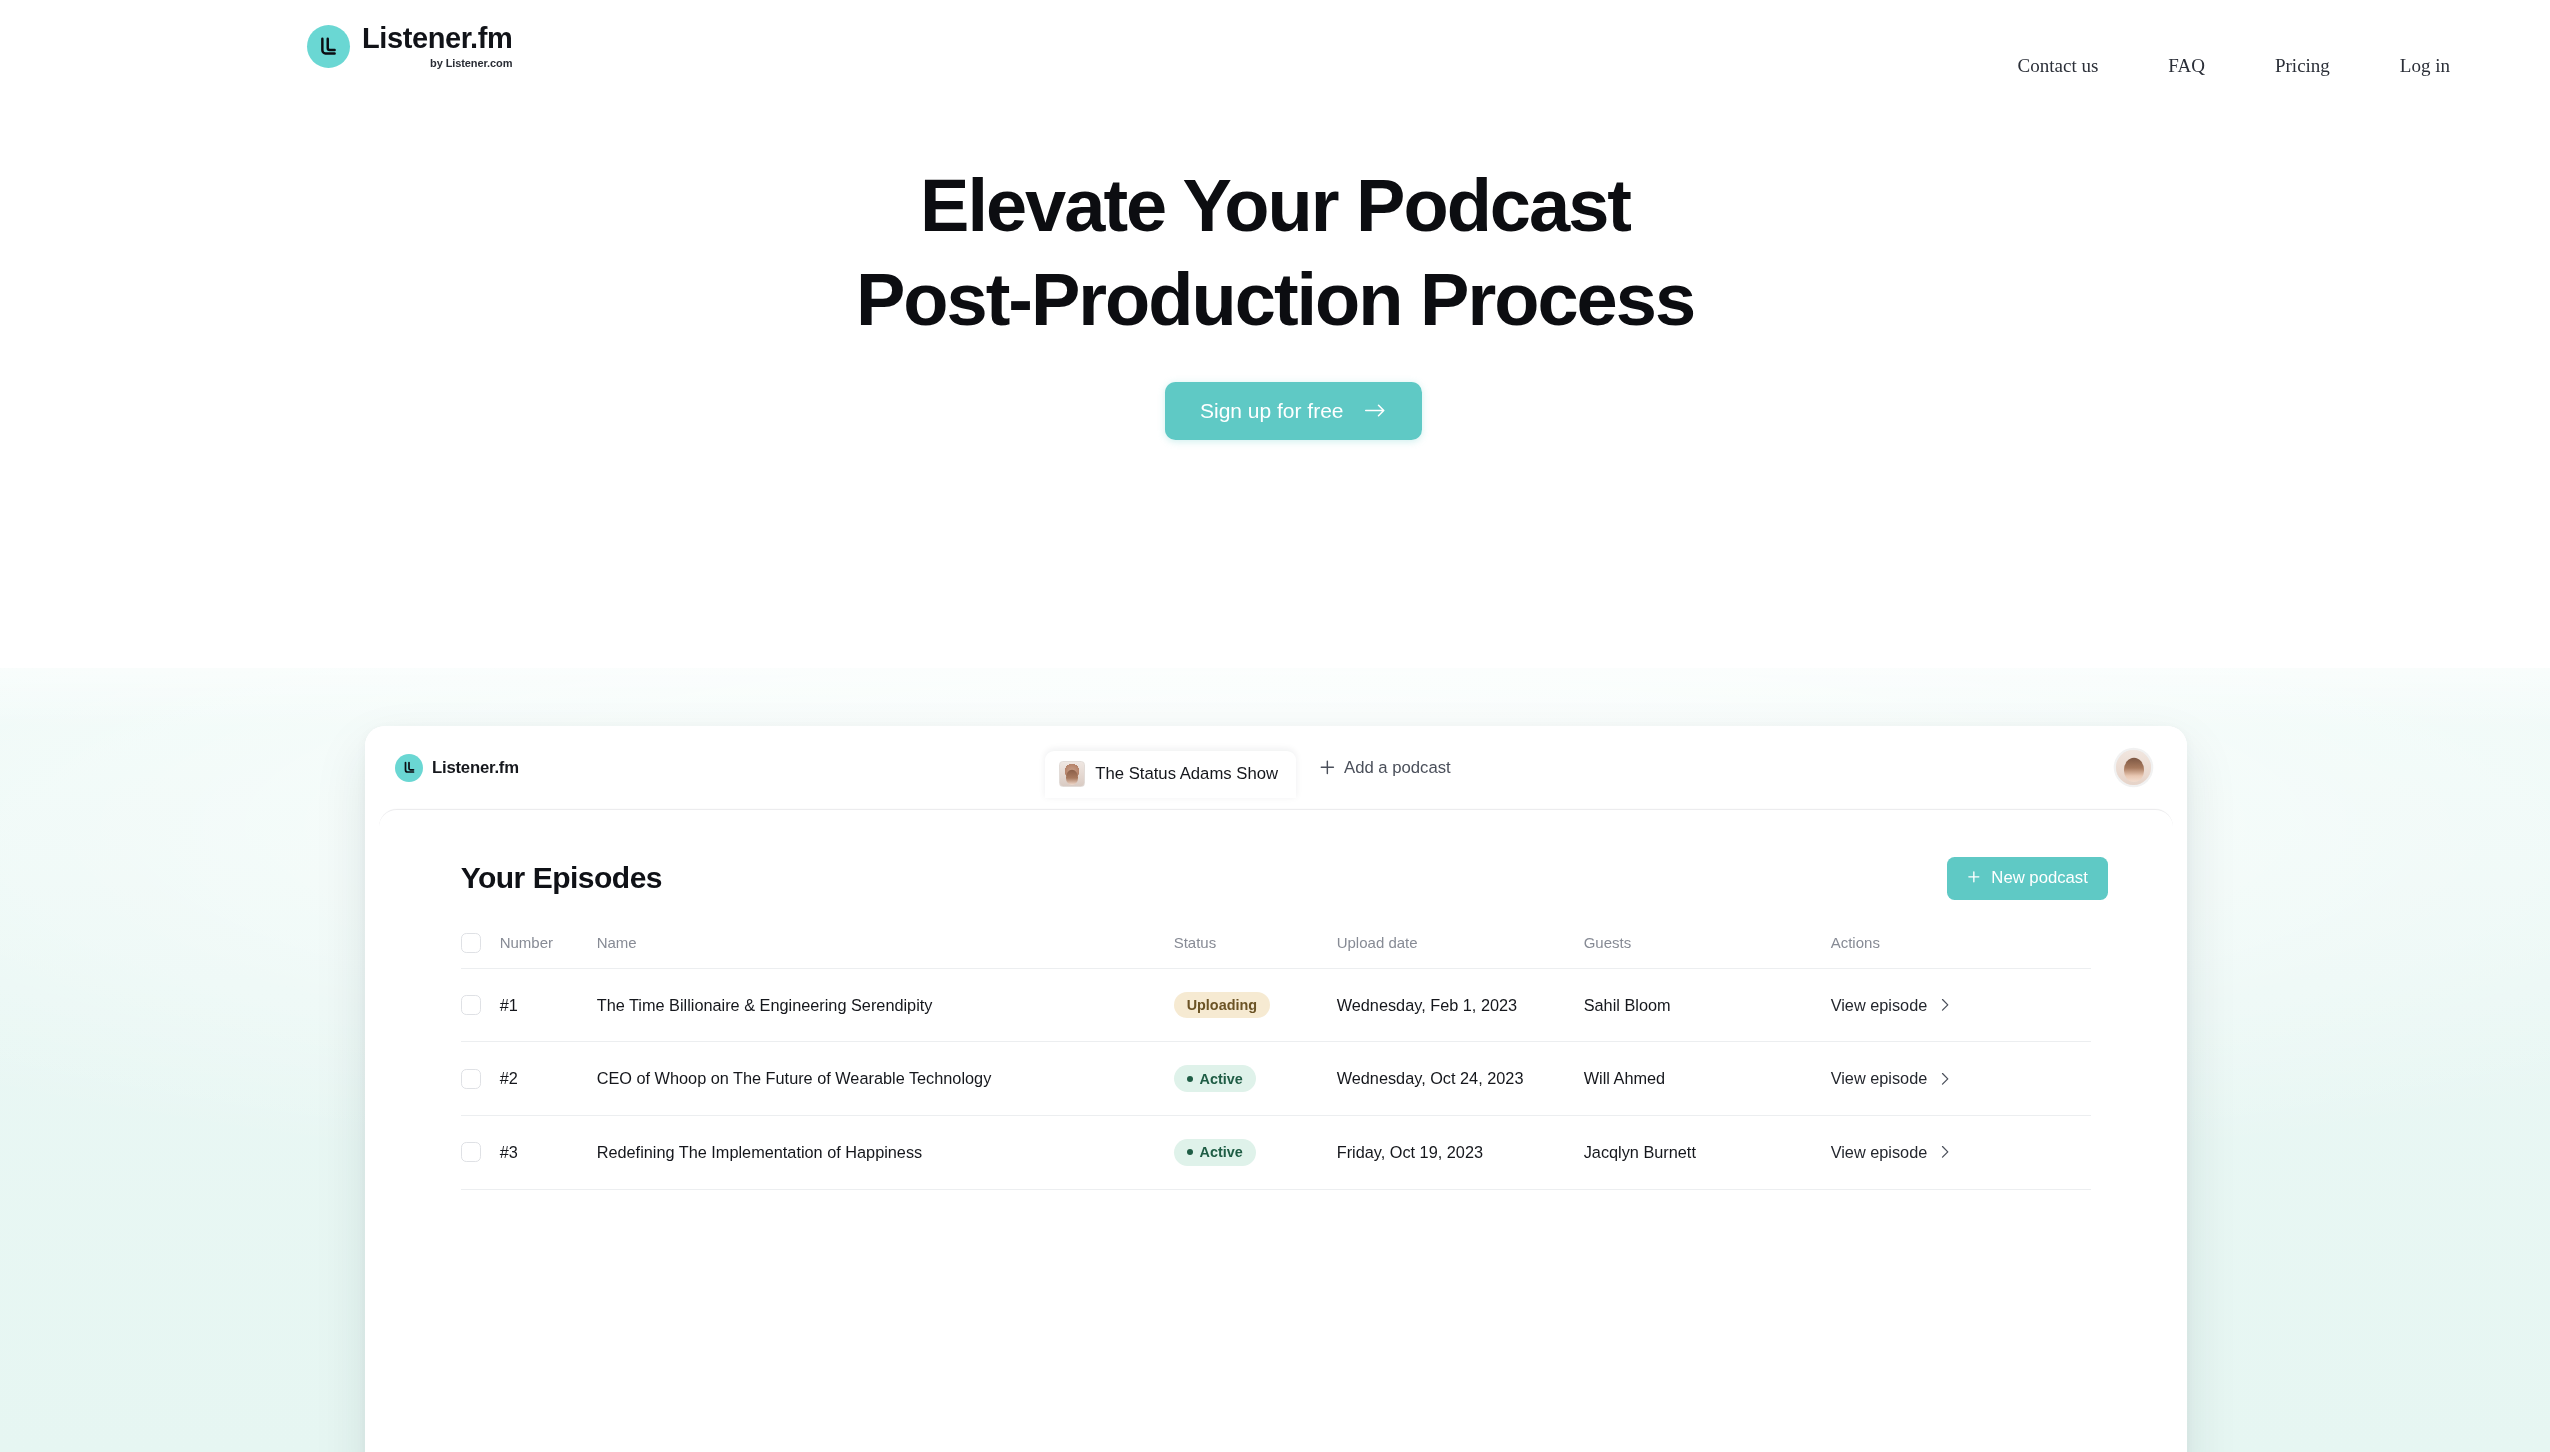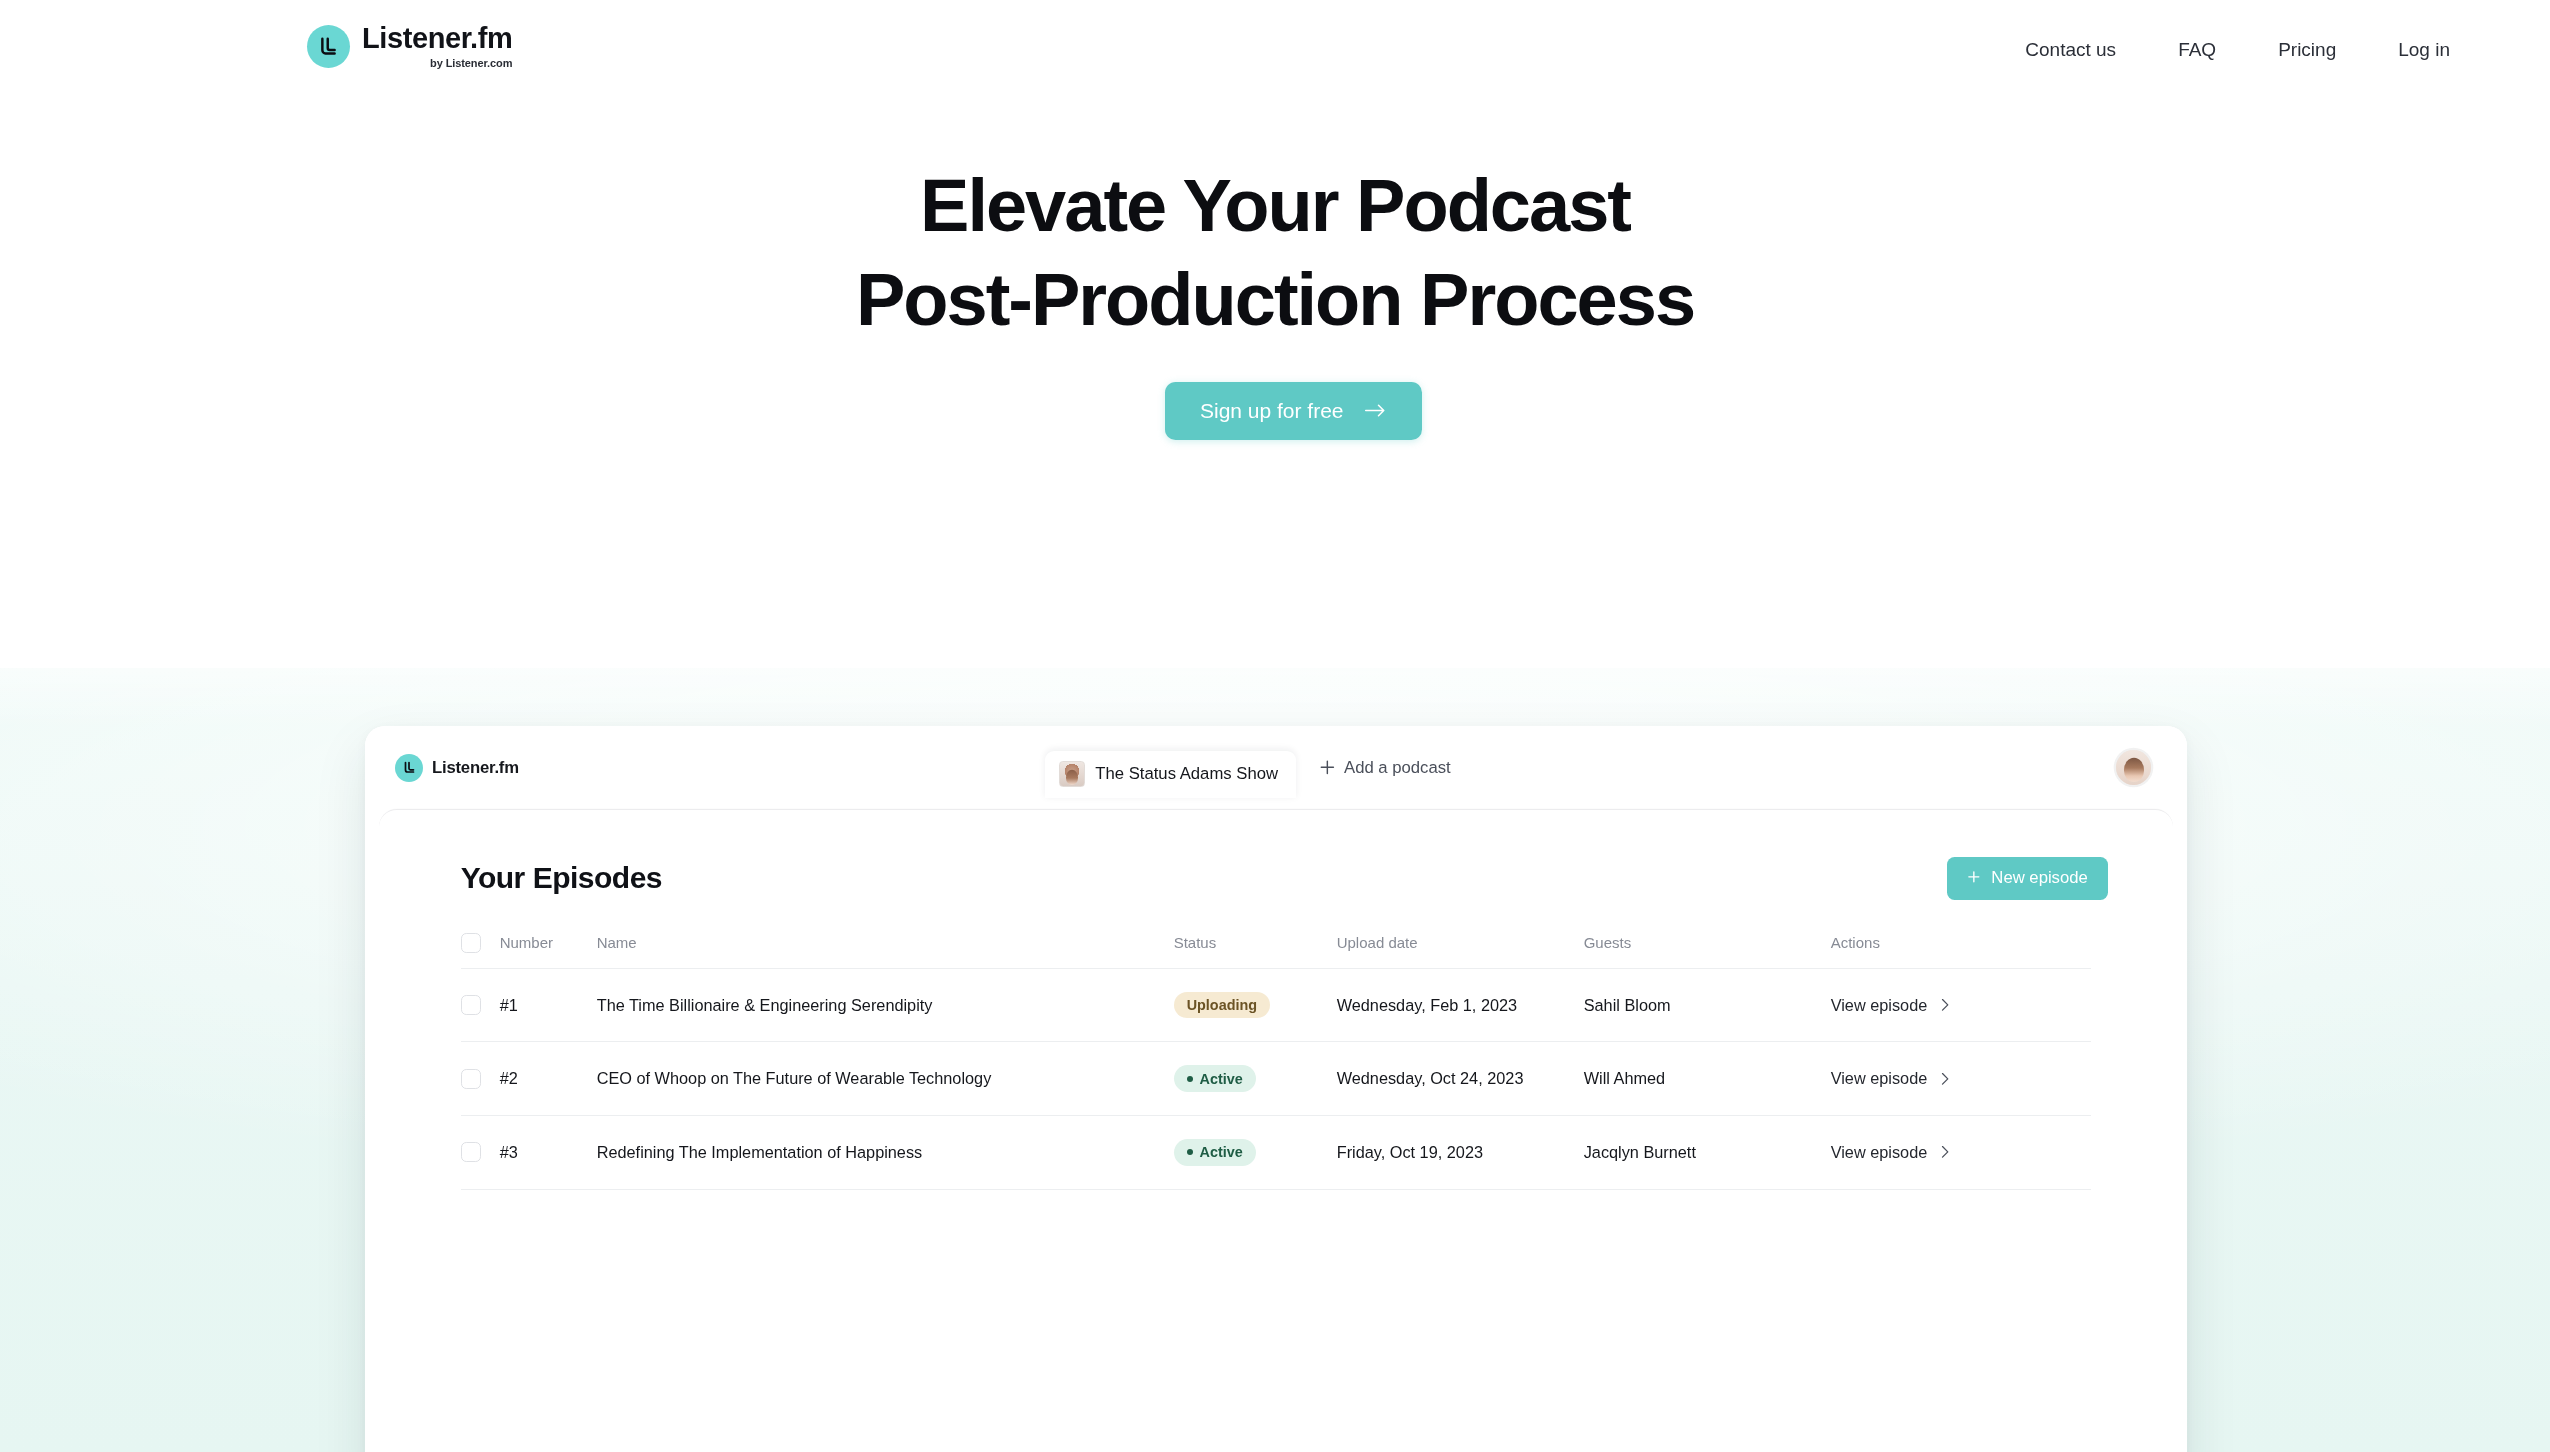--- a/index.html
+++ b/index.html
@@ -83,24 +83,25 @@
     font-weight: 700;
     color: #2a2d35;
     align-self: flex-end;
     margin-top: 5.3px;
     letter-spacing: -0.1px;
   }
 
   .navlinks {
     position: absolute;
     right: 0px;
-    top: 39px;
-    display: flex;
-    align-items: center;
-    gap: 8px;
+    top: 55px;
+    display: flex;
+    align-items: center;
+    gap: 16px;
+    font-family: Liberation Serif, serif;
   }
   .navlink {
     font-size: 19px;
     color: #2b2f38;
     text-decoration: none;
     padding: 0 27px;
     cursor: pointer;
     white-space: nowrap;
   }
   .navlink.last { padding-right: 100px; text-align: right; }
@@ -482,21 +483,21 @@
   <div class="app-content">
 
     <div class="content-head">
       <div class="content-title">Your Episodes</div>
       <button class="new-episode-btn">
         <span>
           <svg width="13.7" height="13.7" viewBox="0 0 22 22" aria-hidden="true">
             <path d="M11 3 V19 M3 11 H19" fill="none" stroke="#ffffff" stroke-width="2.2" stroke-linecap="round"></path>
           </svg>
         </span>
-        <span>New episode</span>
+        <span>New podcast</span>
       </button>
     </div>
 
     <table class="ep-table">
       <thead>
         <tr>
           <th class="col-check">
             <span class="chk"></span>
           </th>
           <th class="col-number">Number</th>

